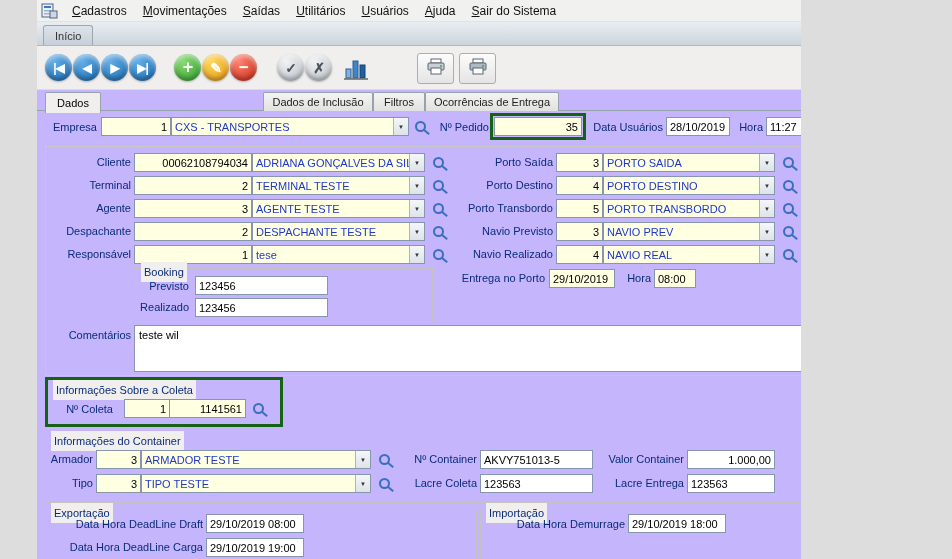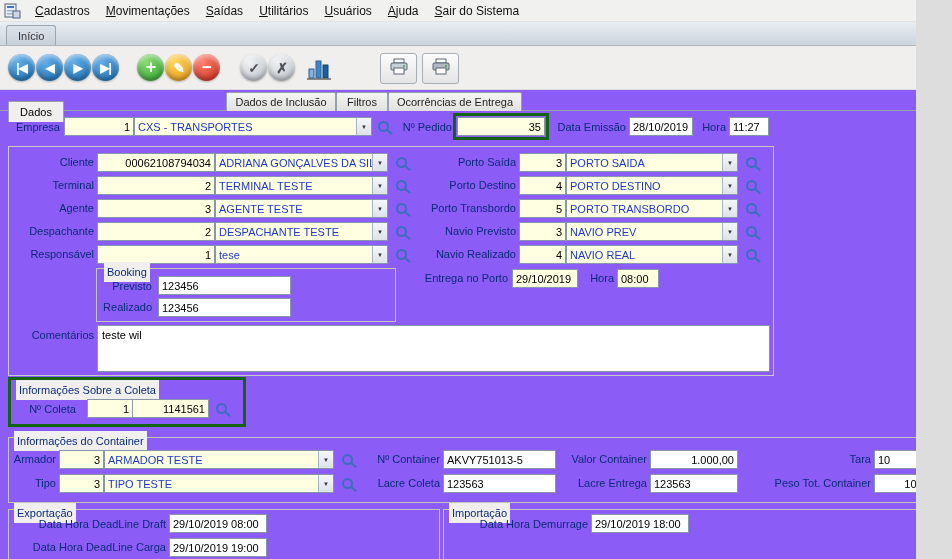--- a/index.html
+++ b/index.html
@@ -1,18 +1,18 @@
 <!DOCTYPE html>
 <html><head>
 <meta charset="utf-8">
 <style>
   * { margin:0; padding:0; box-sizing:border-box; }
   body { background:#ddd; font-family:"Liberation Sans", sans-serif; }
-  .screen { position:relative; width:916px; height:559px; background:#8b5cf6; overflow:hidden;
-            font-family:"Liberation Sans", sans-serif; }
+  .screen { position:relative; width:764px; height:559px; background:#c4b5fd; overflow:hidden;
+            font-family:"Liberation Sans", sans-serif;margin-left:37px; }
 
   
   .menubar { position:absolute; top:0; left:0; width:100%; height:22px; background:#f1f1f0;
              border-bottom:1px solid #e2e2e0; display:flex; align-items:center; padding-left:4px;
              font-size:12px; color:#111; }
   .appicon { width:17px; height:17px; margin-right:6px; display:inline-flex; }
   .menu-item { display:inline-block; padding:3px 8px; cursor:default; }
   .menu-item::first-letter { text-decoration:underline; }
 
   
@@ -41,21 +41,21 @@
   .sqbtn { position:absolute; top:7px; width:37px; height:31px; background:linear-gradient(#fcfcfc,#e4e4e4);
            border:1px solid #a8aeb6; border-radius:3px; display:flex; align-items:center; justify-content:center;
            cursor:pointer; }
   .chartbtn { position:absolute; top:9px; width:26px; height:26px; display:flex; align-items:flex-end; cursor:pointer; }
 
   
   .subtabs { position:absolute; top:90px; left:0; width:100%; height:21px; border-bottom:1px solid #98a2ac; }
   .stab { position:absolute; top:2px; height:19px; display:flex; align-items:center; justify-content:center;
           font-size:11px; color:#222; background:linear-gradient(#f4f4f2,#e1e1df); border:1px solid #98a2ac;
           border-bottom:none; border-radius:2px 2px 0 0; cursor:pointer; }
-  .stab.active { top:11px; height:21px; background:#f0efed; z-index:2; color:#000; }
+  .stab.active { top:2px; height:21px; background:#f0efed; z-index:2; color:#000; }
 
   
   .lbl { position:absolute; font-size:11px; color:#0b2b7a; text-align:right; white-space:nowrap; }
   .field { position:absolute; height:19px; border:1px solid #8696ad; background:#ffffe1; font-size:11px;
            color:#000; padding:2px 3px 0; line-height:14px; white-space:nowrap; overflow:hidden; }
   .white { background:#ffffff; }
   .ra { text-align:right; }
   .combo { position:absolute; height:19px; border:1px solid #8696ad; background:#ffffe1; display:flex;
            align-items:stretch; overflow:hidden; }
   .combo .val { flex:1; font-size:11px; color:#2038c8; padding:2px 0 0 3px; line-height:14px;
@@ -152,21 +152,21 @@
   <div class="lbl" style="left:8px;width:52px;top:121px">Empresa</div>
   <div class="field ra" style="left:64px;top:117px;width:70px">1</div>
   <div class="combo" style="left:134px;top:117px;width:238px">
     <span class="val">CXS - TRANSPORTES</span>
     <span class="arr">▼</span>
   </div>
   <span class="mag" style="left:378px;top:121px"></span>
   <div class="lbl" style="left:396px;width:56px;top:121px">Nº Pedido</div>
   <div class="greenbox" style="left:453px;top:113px;width:96px;height:27px"></div>
   <div class="field ra" style="left:457px;top:117px;width:88px">35</div>
-  <div class="lbl" style="left:552px;width:74px;top:121px">Data Emissão</div>
+  <div class="lbl" style="left:552px;width:74px;top:121px">Data Usuários</div>
   <div class="field white" style="left:629px;top:117px;width:64px">28/10/2019</div>
   <div class="lbl" style="left:698px;width:28px;top:121px">Hora</div>
   <div class="field white" style="left:729px;top:117px;width:40px">11:27</div>
 
   <div class="panel" style="left:8px;top:146px;width:766px;height:230px"></div>
 
   <div class="lbl" style="left:8px;width:86px;top:156px">Cliente</div>
   <div class="field ra" style="left:97px;top:153px;width:118px">00062108794034</div>
   <div class="combo" style="left:215px;top:153px;width:173px">
     <span class="val">ADRIANA GONÇALVES DA SILVA</span>

